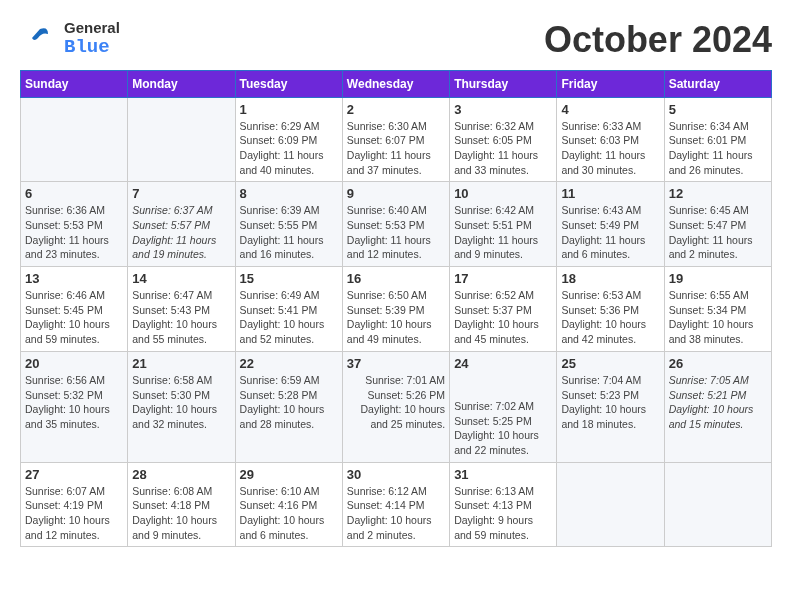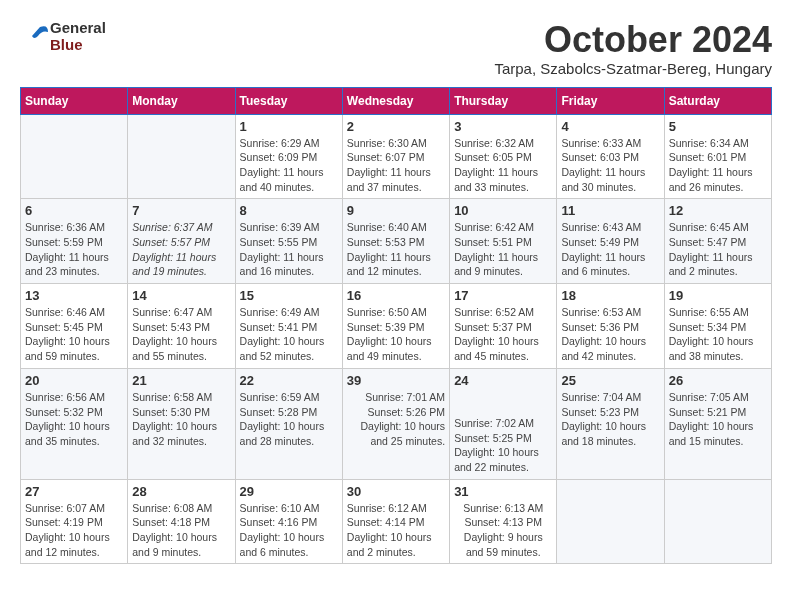--- a/index.html
+++ b/index.html
@@ -34,21 +34,21 @@
     .subtitle {
       font-size: 15px;
       color: #333;
     }
     table {
       width: 100%;
       border-collapse: collapse;
       font-size: 11px;
     }
     thead th {
-      background-color: #be185d;
+      background-color: #6d28d9;
       color: #fff;
       padding: 6px 4px;
       text-align: left;
       font-size: 12px;
       font-weight: bold;
       border: 1px solid #2a6fc9;
     }
     tbody td {
       border: 1px solid #ccc;
       vertical-align: top;
@@ -75,35 +75,34 @@
     .empty-cell {
       background: #f5f7fa;
     }
   </style>
 </head>
 <body>
 
 <div class="header">
   <div class="logo">
   <div style="display:flex;flex-direction:column;align-items:flex-start;">
-    <div style="display:flex;align-items:center;gap:0;">
+    <div style="display:flex;align-items:center;gap:14px;">
       <svg width="30" height="30" viewBox="0 0 30 30">
         <path d="M20 5 Q28 2 28 10 Q22 8 18 14 L12 14 Z" fill="#1a6bbf"></path>
         <path d="M18 14 Q14 18 12 14" fill="#1a6bbf"></path>
       </svg>
       <div>
         <div style="font-size:15px;font-weight:bold;color:#333;line-height:1.1;">General</div>
-        <div style="font-size:15px;font-weight:bold;color:#7f1d1d;line-height:1.1;">Blue</div>
+        <div style="font-size:19px;font-weight:bold;color:#3b82f6;line-height:1.1;font-family:Liberation Mono, monospace;">Blue</div>
       </div>
     </div>
   </div>
 </div>
   <div class="title-block">
     <div class="month-title">October 2024</div>
-    <div class="subtitle">Tarpa, Szabolcs-Szatmar-Bereg, Hungary</div>
   </div>
 </div>
 
 <table>
   <thead>
     <tr>
     <th>Sunday</th>
         <th>Monday</th>
         <th>Tuesday</th>
         <th>Wednesday</th>
@@ -144,21 +143,21 @@
           <span class="day-number">5</span>
           <div class="day-info" style="white-space: pre-line;">Sunrise: 6:34 AM
 Sunset: 6:01 PM
 Daylight: 11 hours and 26 minutes.</div>
         </td>
       </tr>
       <tr>
         <td>
           <span class="day-number">6</span>
           <div class="day-info" style="white-space: pre-line;">Sunrise: 6:36 AM
-Sunset: 5:59 PM
+Sunset: 5:53 PM
 Daylight: 11 hours and 23 minutes.</div>
         </td>
         <td>
           <span class="day-number">7</span>
           <div class="day-info" style="white-space: pre-line; font-style: italic;">Sunrise: 6:37 AM
 Sunset: 5:57 PM
 Daylight: 11 hours and 19 minutes.</div>
         </td>
         <td>
           <span class="day-number">8</span>
@@ -248,40 +247,40 @@
 Sunset: 5:30 PM
 Daylight: 10 hours and 32 minutes.</div>
         </td>
         <td>
           <span class="day-number">22</span>
           <div class="day-info" style="white-space: pre-line;">Sunrise: 6:59 AM
 Sunset: 5:28 PM
 Daylight: 10 hours and 28 minutes.</div>
         </td>
         <td>
-          <span class="day-number">39</span>
+          <span class="day-number">37</span>
           <div class="day-info" style="white-space: pre-line; text-align: right;">Sunrise: 7:01 AM
 Sunset: 5:26 PM
 Daylight: 10 hours and 25 minutes.</div>
         </td>
         <td>
           <span class="day-number">24</span>
           <div class="day-info" style="white-space: pre-line; margin-top: 28px;">Sunrise: 7:02 AM
 Sunset: 5:25 PM
 Daylight: 10 hours and 22 minutes.</div>
         </td>
         <td>
           <span class="day-number">25</span>
           <div class="day-info" style="white-space: pre-line;">Sunrise: 7:04 AM
 Sunset: 5:23 PM
 Daylight: 10 hours and 18 minutes.</div>
         </td>
         <td>
           <span class="day-number">26</span>
-          <div class="day-info" style="white-space: pre-line;">Sunrise: 7:05 AM
+          <div class="day-info" style="white-space: pre-line; font-style: italic;">Sunrise: 7:05 AM
 Sunset: 5:21 PM
 Daylight: 10 hours and 15 minutes.</div>
         </td>
       </tr>
       <tr>
         <td>
           <span class="day-number">27</span>
           <div class="day-info" style="white-space: pre-line;">Sunrise: 6:07 AM
 Sunset: 4:19 PM
 Daylight: 10 hours and 12 minutes.</div>
@@ -299,21 +298,21 @@
 Daylight: 10 hours and 6 minutes.</div>
         </td>
         <td>
           <span class="day-number">30</span>
           <div class="day-info" style="white-space: pre-line;">Sunrise: 6:12 AM
 Sunset: 4:14 PM
 Daylight: 10 hours and 2 minutes.</div>
         </td>
         <td>
           <span class="day-number">31</span>
-          <div class="day-info" style="white-space: pre-line; text-align: center;">Sunrise: 6:13 AM
+          <div class="day-info" style="white-space: pre-line;">Sunrise: 6:13 AM
 Sunset: 4:13 PM
 Daylight: 9 hours and 59 minutes.</div>
         </td>
         <td class="empty-cell"></td>
         <td class="empty-cell"></td>
       </tr>
     </tbody>
 </table>
 
 </body></html>

